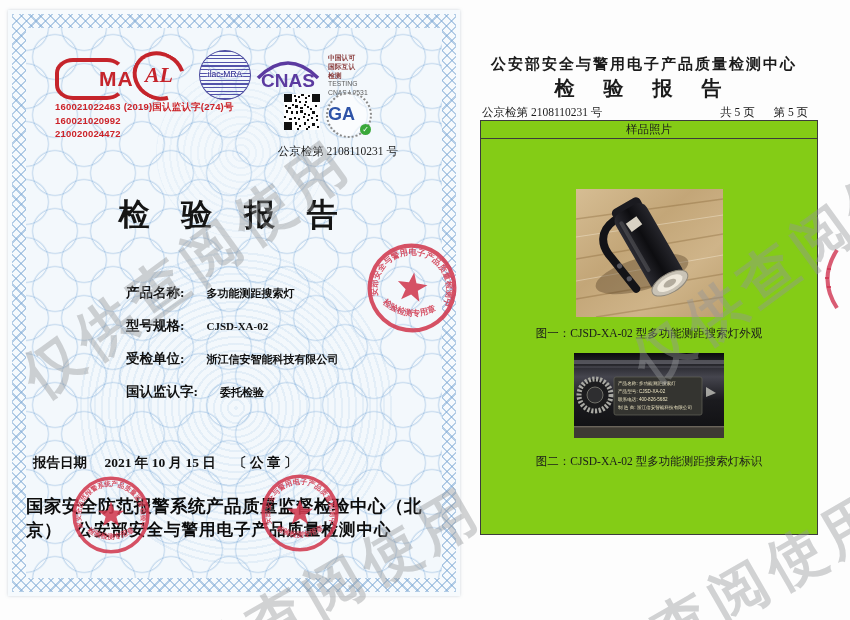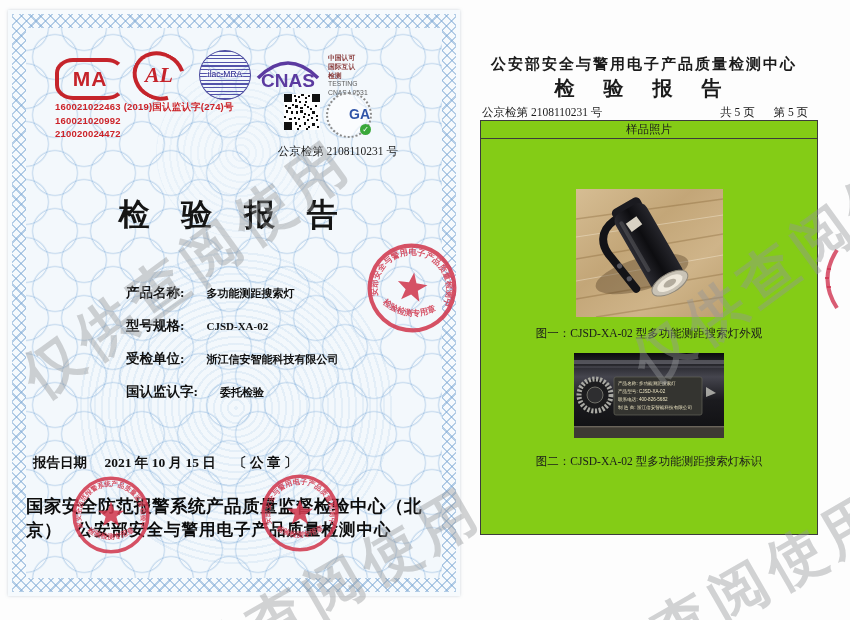--- a/index.html
+++ b/index.html
@@ -20,41 +20,41 @@
           radial-gradient(circle, rgba(125,170,215,0) 52%, rgba(125,170,215,.38) 54%, rgba(125,170,215,0) 58%);
         background-size:58px 58px;background-position:0 0,29px 29px;}
   .rosette{position:absolute;border-radius:50%;
         background:repeating-radial-gradient(circle, rgba(120,170,215,.28) 0 2px, transparent 2px 7px);
         opacity:.45;pointer-events:none;}
 
   
   .cma{left:29px;top:30px;width:70px;height:42px;}
   .cma-box{position:absolute;inset:0;border:4px solid #c5242b;border-right-color:transparent;
            border-radius:18px/15px;}
-  .cma-txt{position:absolute;inset:0;text-align:center;line-height:42px;font-size:21px;font-weight:bold;
-           color:#c5242b;font-family:"Liberation Sans",sans-serif;letter-spacing:1px;}
+  .cma-txt{position:absolute;inset:0;line-height:42px;font-size:21px;font-weight:bold;
+           color:#c5242b;font-family:"Liberation Sans",sans-serif;letter-spacing:1px;margin-left:44px;}
   .cal{left:106px;top:24px;width:54px;height:48px;}
   .cal-ring{position:absolute;inset:0;border:4px solid #c5242b;border-radius:50%;
             border-right-color:transparent;transform:rotate(28deg);}
   .cal-txt{position:absolute;inset:0;text-align:center;line-height:46px;font-size:22px;font-weight:bold;
            font-style:italic;color:#c5242b;font-family:"Liberation Serif",serif;}
   .ilac{left:173px;top:22px;width:50px;height:48px;border-radius:50%;border:1px solid #4b4b9e;
         background:repeating-linear-gradient(0deg,#5353aa 0 1.2px,rgba(255,255,255,.05) 1.2px 3.6px);}
   .ilac-txt{position:absolute;left:-4px;right:-4px;top:18px;text-align:center;font-size:8.5px;font-weight:normal;
         color:#24248e;font-family:"Liberation Sans",sans-serif;
         text-shadow:0 0 2px #fff,0 0 2px #fff,0 0 3px #fff;}
   .cnas{left:228px;top:28px;width:68px;height:40px;}
   .acc{left:302px;top:26px;width:52px;font-size:6.8px;line-height:8.8px;font-weight:bold;color:#8a3d3d;
        font-family:"Liberation Sans",sans-serif;}
   .acc .en{color:#5c5c5c;font-weight:normal;}
   .regnums{left:29px;top:72px;color:#cc2329;font-weight:bold;font-size:9.5px;line-height:13.5px;
        font-family:"Liberation Sans",sans-serif;letter-spacing:.2px;}
   .qr{left:258px;top:66px;width:36px;height:36px;background:#fff;}
   .badge{left:300px;top:64px;width:42px;height:42px;border-radius:50%;border:2px dotted #8a8a8a;background:rgba(255,255,255,.55);}
-  .badge-g{position:absolute;inset:0;text-align:right;line-height:40px;font-size:14px;font-weight:bold;
+  .badge-g{position:absolute;inset:0;text-align:left;line-height:40px;font-size:18px;font-weight:bold;
        color:#2f54a8;font-family:"Liberation Sans",sans-serif;}
   .badge-chk{position:absolute;right:-1px;bottom:1px;width:11px;height:11px;border-radius:50%;background:#3aa83a;
        color:#fff;font-size:8px;line-height:11px;text-align:center;font-family:"Liberation Sans",sans-serif;}
 
   .repno-l{right:44px;top:116px;font-size:11.5px;color:#222;}
   .title-l{left:0;right:0;top:166px;text-align:center;font-size:31px;font-weight:bold;color:#151515;
            letter-spacing:12px;}
   .field-row{position:absolute;left:100px;font-size:13.5px;font-weight:bold;color:#101010;white-space:nowrap;}
   .field-row .val{margin-left:22px;font-size:11px;}
   .date-l{left:0;right:0;top:426px;text-align:left;font-size:13.5px;font-weight:bold;color:#101010;}

